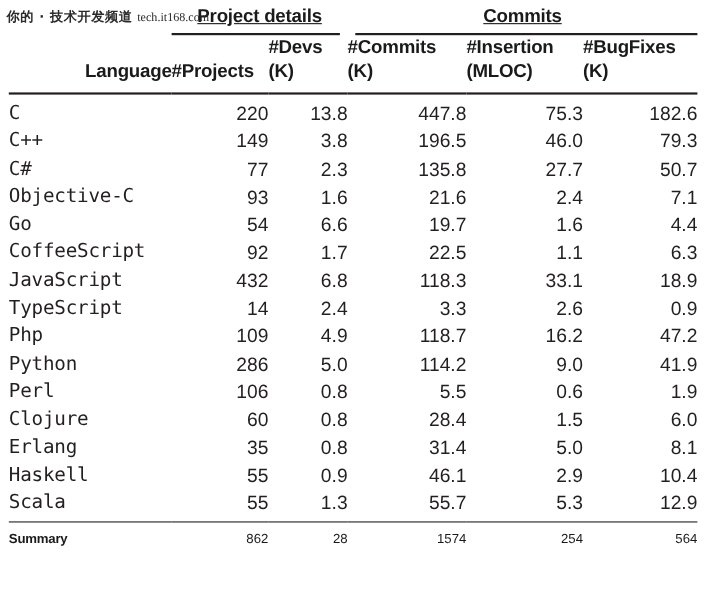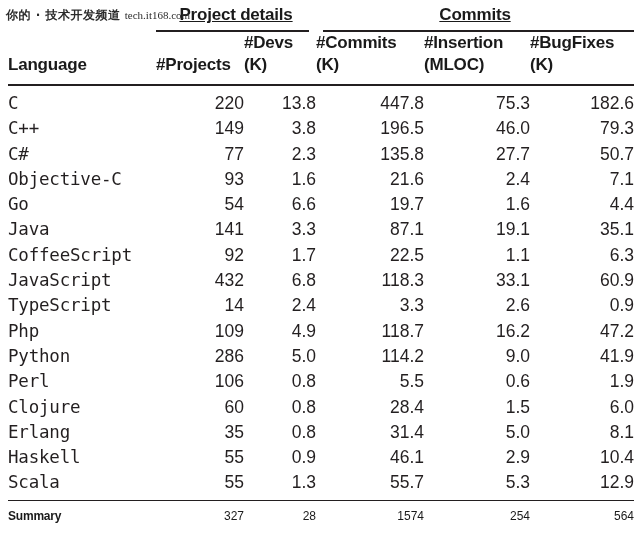--- a/index.html
+++ b/index.html
@@ -67,21 +67,21 @@
   
   tr.head-row th {
     padding: 0 0 2px 0;
     vertical-align: bottom;
     font-weight: bold;
     font-size: 17px;
     line-height: 22px;
     letter-spacing: -0.2px;
     white-space: nowrap;
   }
-  th.h-lang { text-align: left; padding-left: 2px; }
+  th.h-lang { text-align: right; padding-left: 2px; }
   th.h-num  { text-align: left; padding-right: 6px; }
   .h-line2 { display: block; }
 
   
   tr.rule-row td {
     padding: 0;
     height: 6px;
     border-bottom: 2.5px solid #231f20;
   }
   tr.rule-row.above-summary td {
@@ -254,42 +254,34 @@
         </tr>
         <tr>
           <td class="d-lang">Go</td>
           <td class="d-num">54</td>
           <td class="d-num">6.6</td>
           <td class="d-num">19.7</td>
           <td class="d-num">1.6</td>
           <td class="d-num">4.4</td>
         </tr>
         <tr>
-          <td class="d-lang">Java</td>
-          <td class="d-num">141</td>
-          <td class="d-num">3.3</td>
-          <td class="d-num">87.1</td>
-          <td class="d-num">19.1</td>
-          <td class="d-num">35.1</td>
-        </tr>
-        <tr>
           <td class="d-lang">CoffeeScript</td>
           <td class="d-num">92</td>
           <td class="d-num">1.7</td>
           <td class="d-num">22.5</td>
           <td class="d-num">1.1</td>
           <td class="d-num">6.3</td>
         </tr>
         <tr>
           <td class="d-lang">JavaScript</td>
           <td class="d-num">432</td>
           <td class="d-num">6.8</td>
           <td class="d-num">118.3</td>
           <td class="d-num">33.1</td>
-          <td class="d-num">60.9</td>
+          <td class="d-num">18.9</td>
         </tr>
         <tr>
           <td class="d-lang">TypeScript</td>
           <td class="d-num">14</td>
           <td class="d-num">2.4</td>
           <td class="d-num">3.3</td>
           <td class="d-num">2.6</td>
           <td class="d-num">0.9</td>
         </tr>
         <tr>
@@ -349,21 +341,21 @@
           <td class="d-num">12.9</td>
         </tr>
       </tbody>
 
     <tfoot>
       <tr class="rule-row above-summary">
         <td colspan="6"></td>
       </tr>
       <tr class="summary-row">
         <td class="s-lang">Summary</td>
-        <td class="s-num">327</td>
+        <td class="s-num">862</td>
         <td class="s-num">28</td>
         <td class="s-num">1574</td>
         <td class="s-num">254</td>
         <td class="s-num">564</td>
       </tr>
     </tfoot>
   </table>
 </div>
 
 </body></html>

